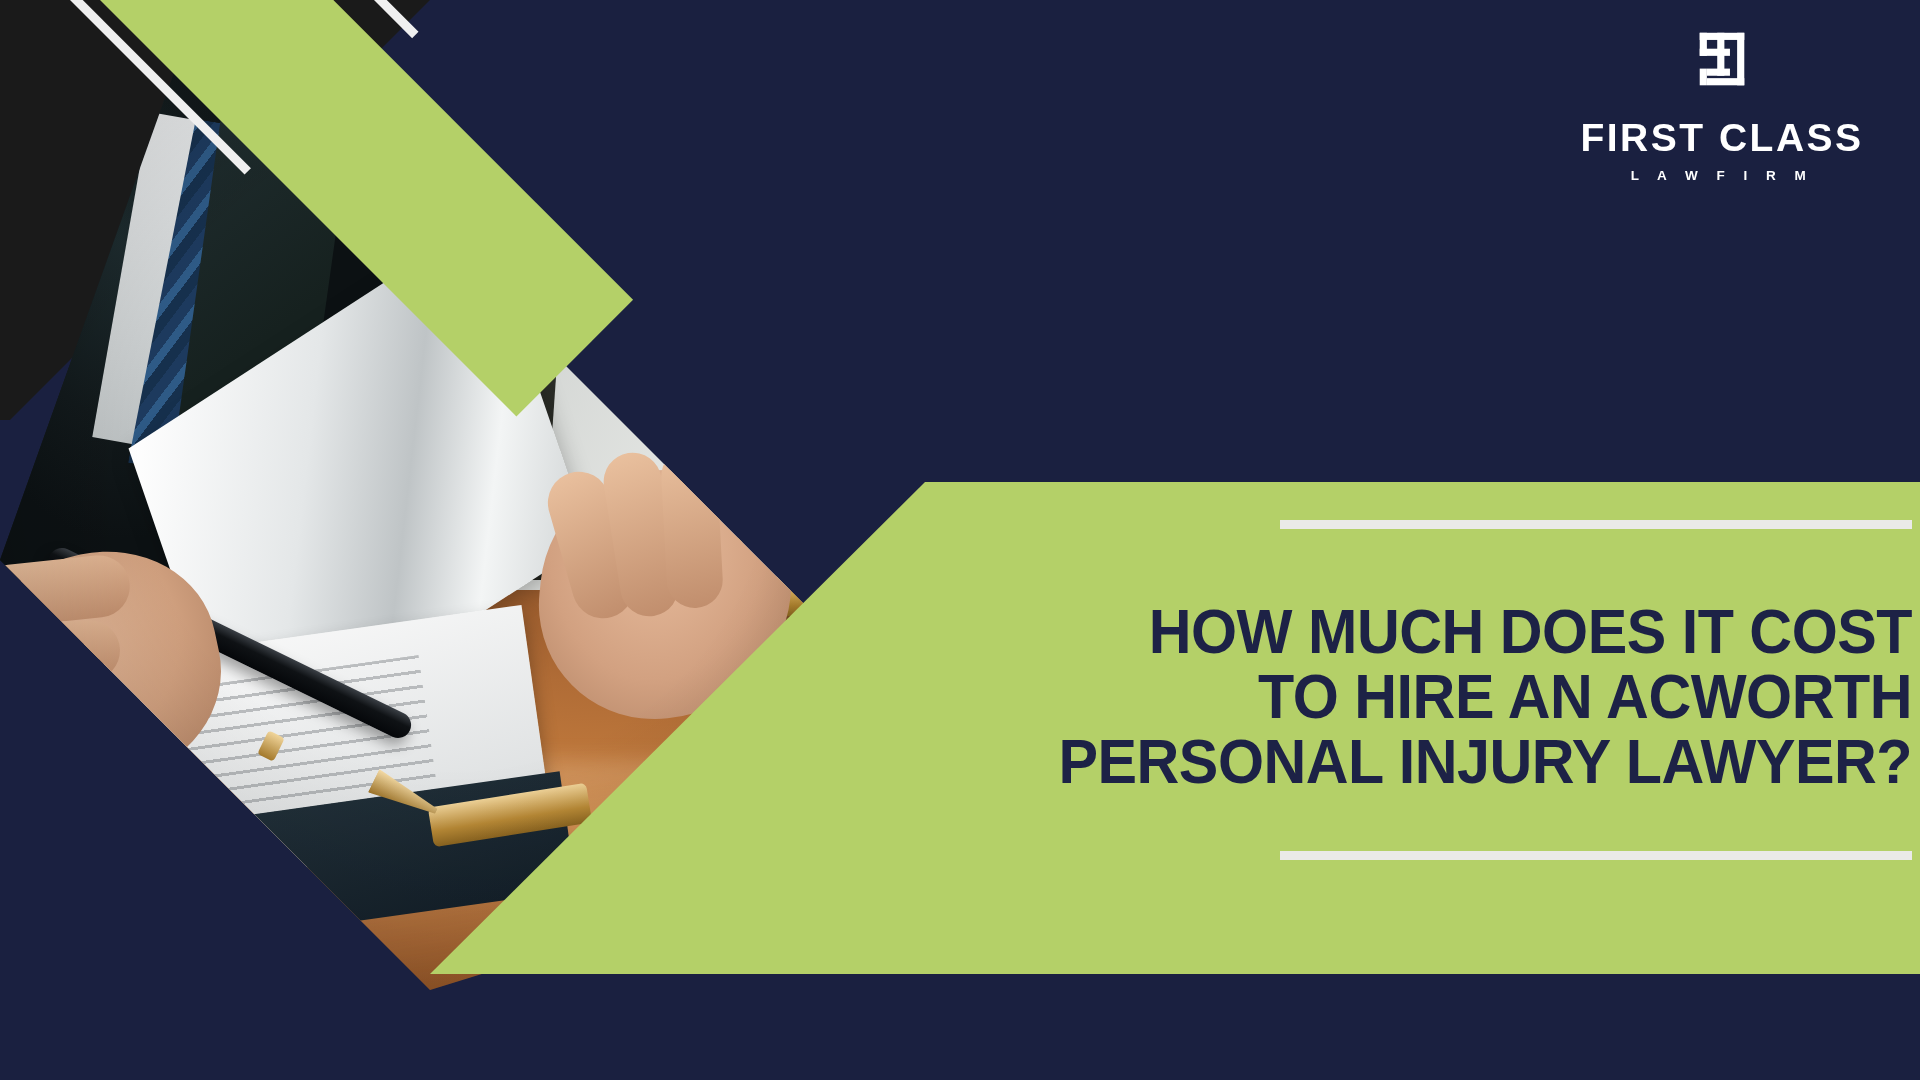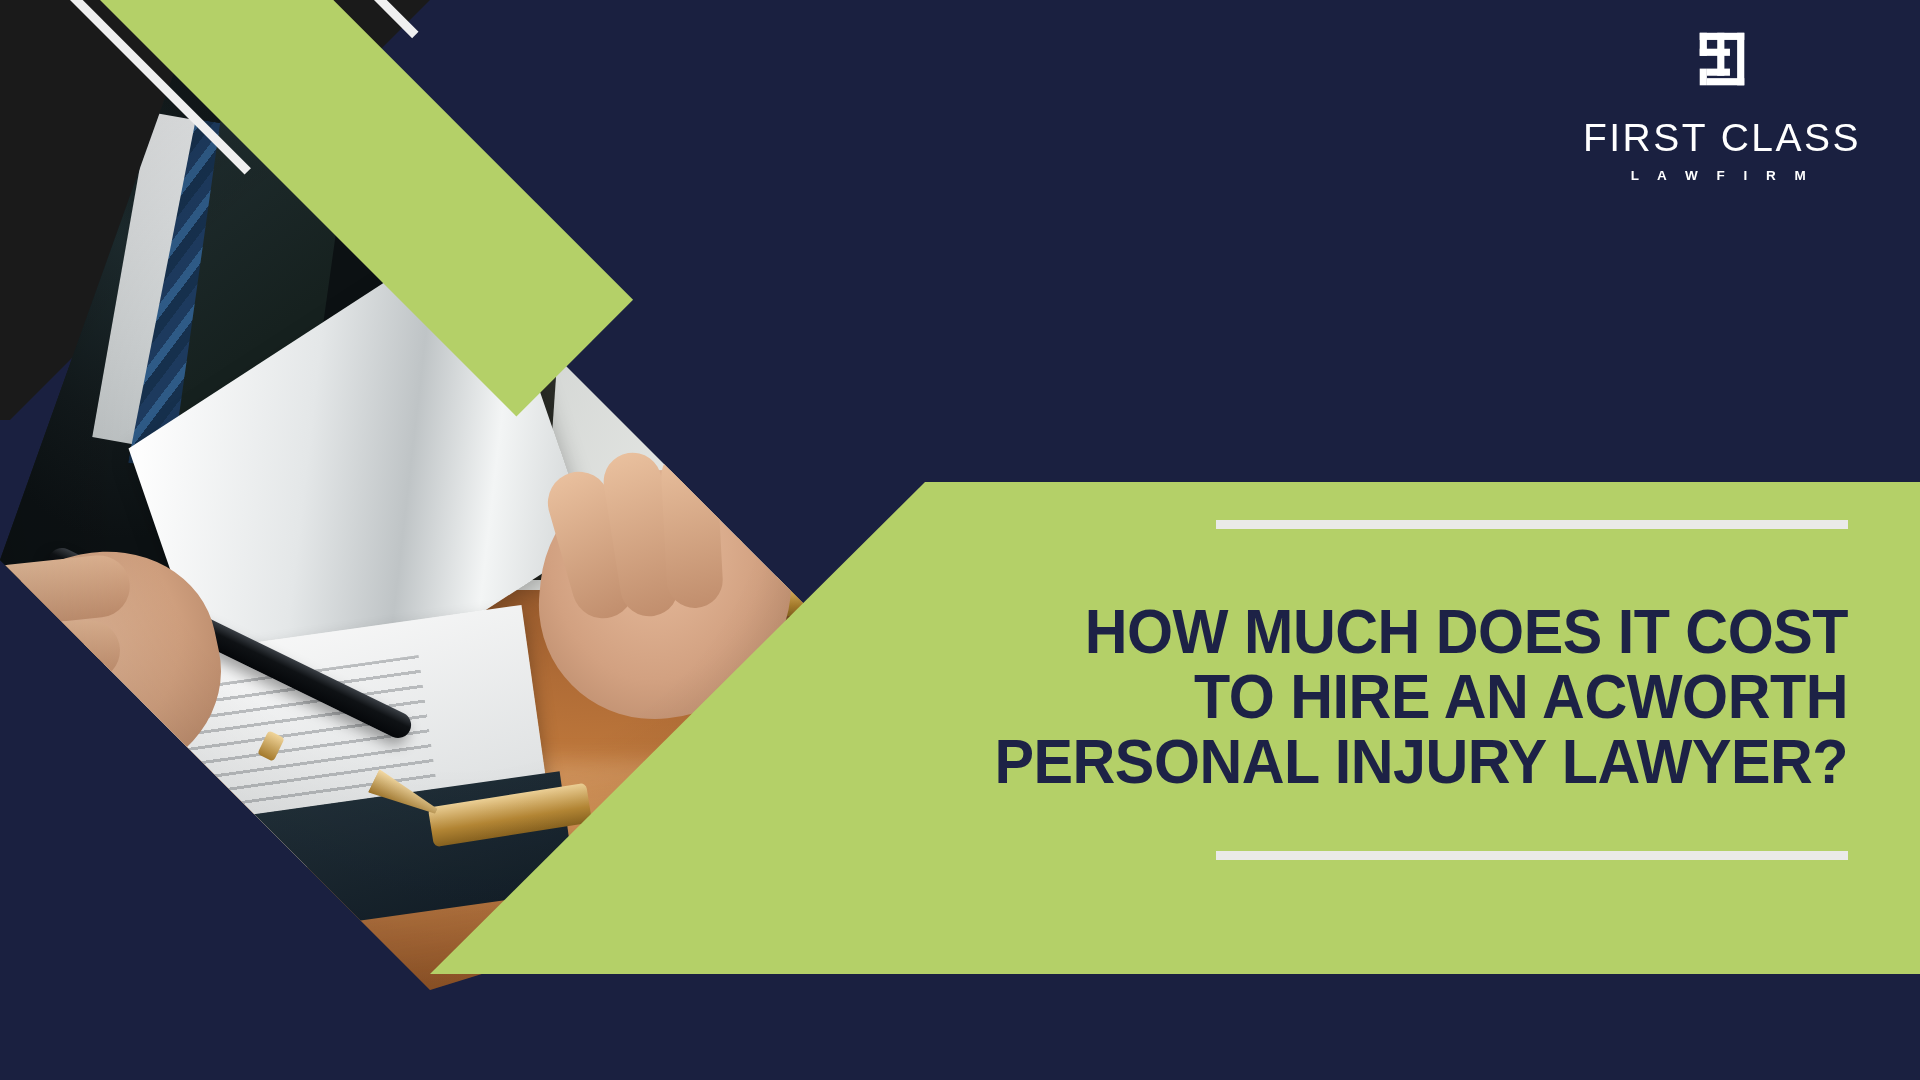--- a/index.html
+++ b/index.html
@@ -231,31 +231,31 @@
     transform-origin:top left;
   }
 
   
   .logo{
     position:absolute; right:48px; top:28px;
     width:300px; text-align:center; color:#fff;
   }
   .logo-mark{ width:80px; height:78px; margin:0 auto 12px; display:block; }
   .logo-name{
-    font-size:39px; font-weight:400; letter-spacing:2.5px;
+    font-size:39px; font-weight:700; letter-spacing:2.5px;
     line-height:1; white-space:nowrap;
   }
   .logo-sub{
     font-size:13.5px; font-weight:700; letter-spacing:7.5px;
     margin-top:11px; white-space:nowrap;
   }
 
   
   .headline-block{
-    position:absolute; left:736px; top:520px; width:1112px;
+    position:absolute; left:800px; top:520px; width:1112px;
     text-align:right;
   }
   .rule{
     height:9px; background:#eaeae8; width:632px;
     margin-left:auto;
   }
   .rule-top{ margin-bottom:70px; }
   .rule-bot{ margin-top:56px; }
   .headline{
     color:#1d2246;

